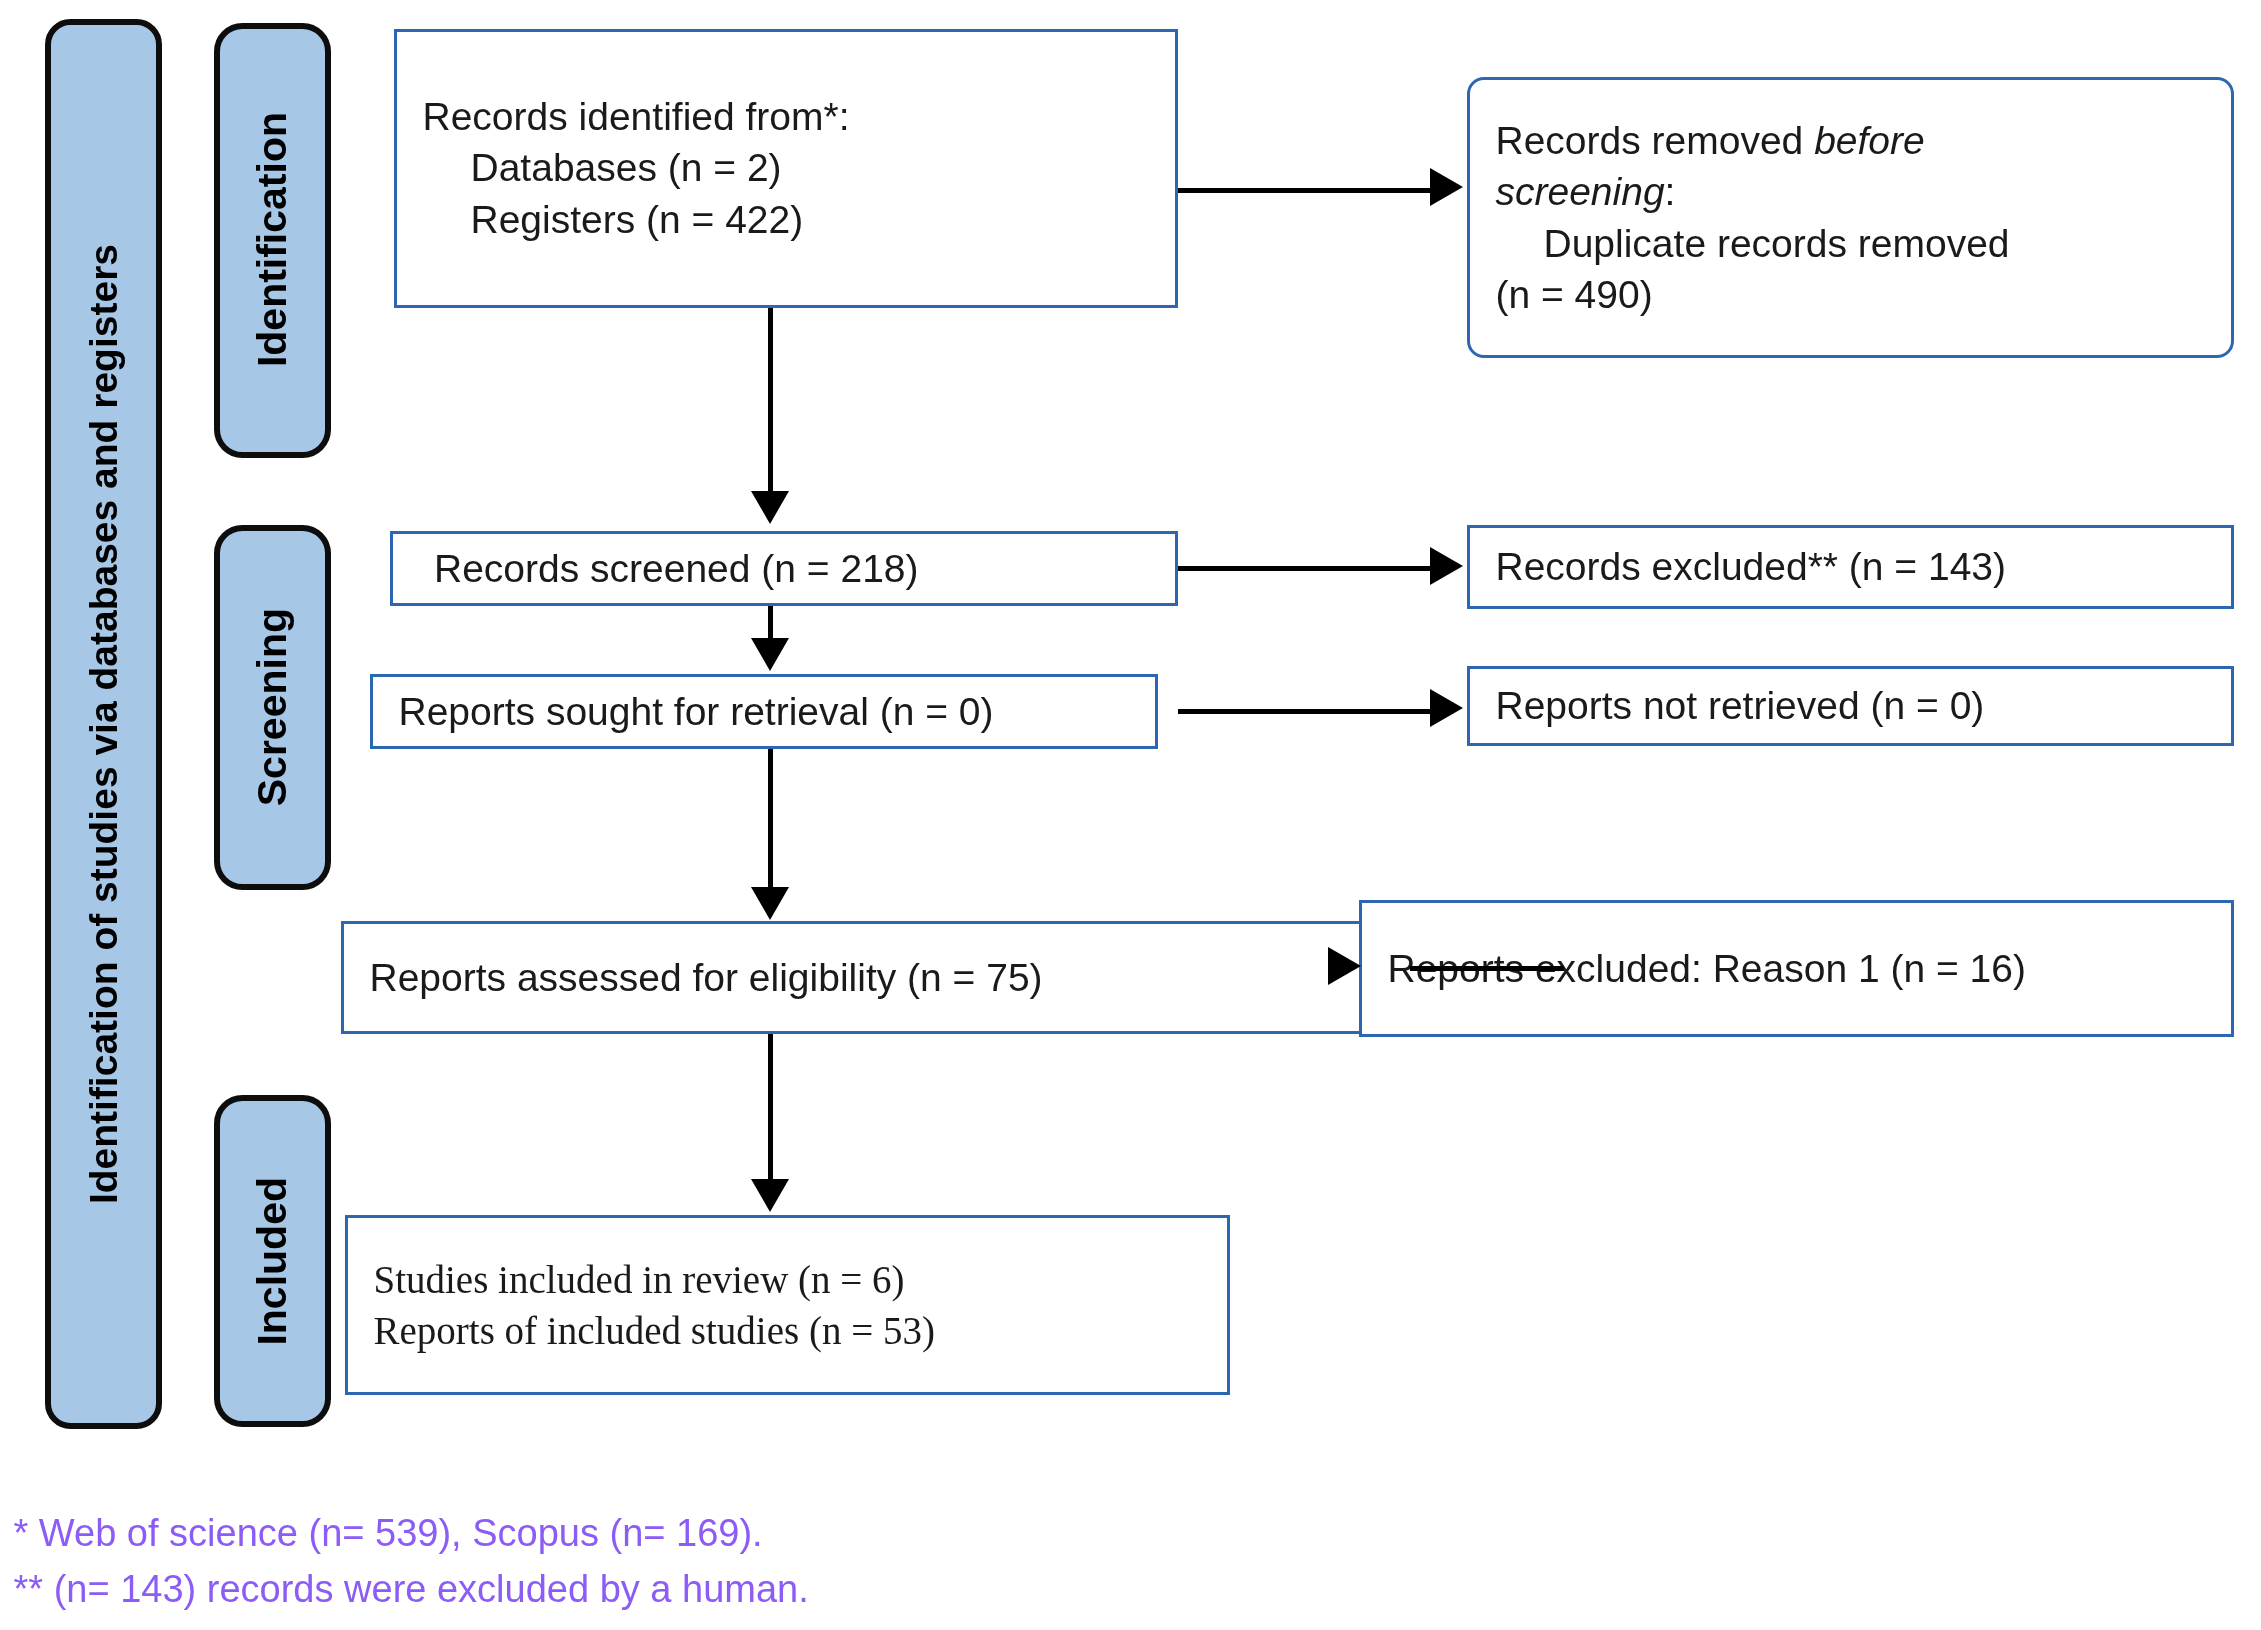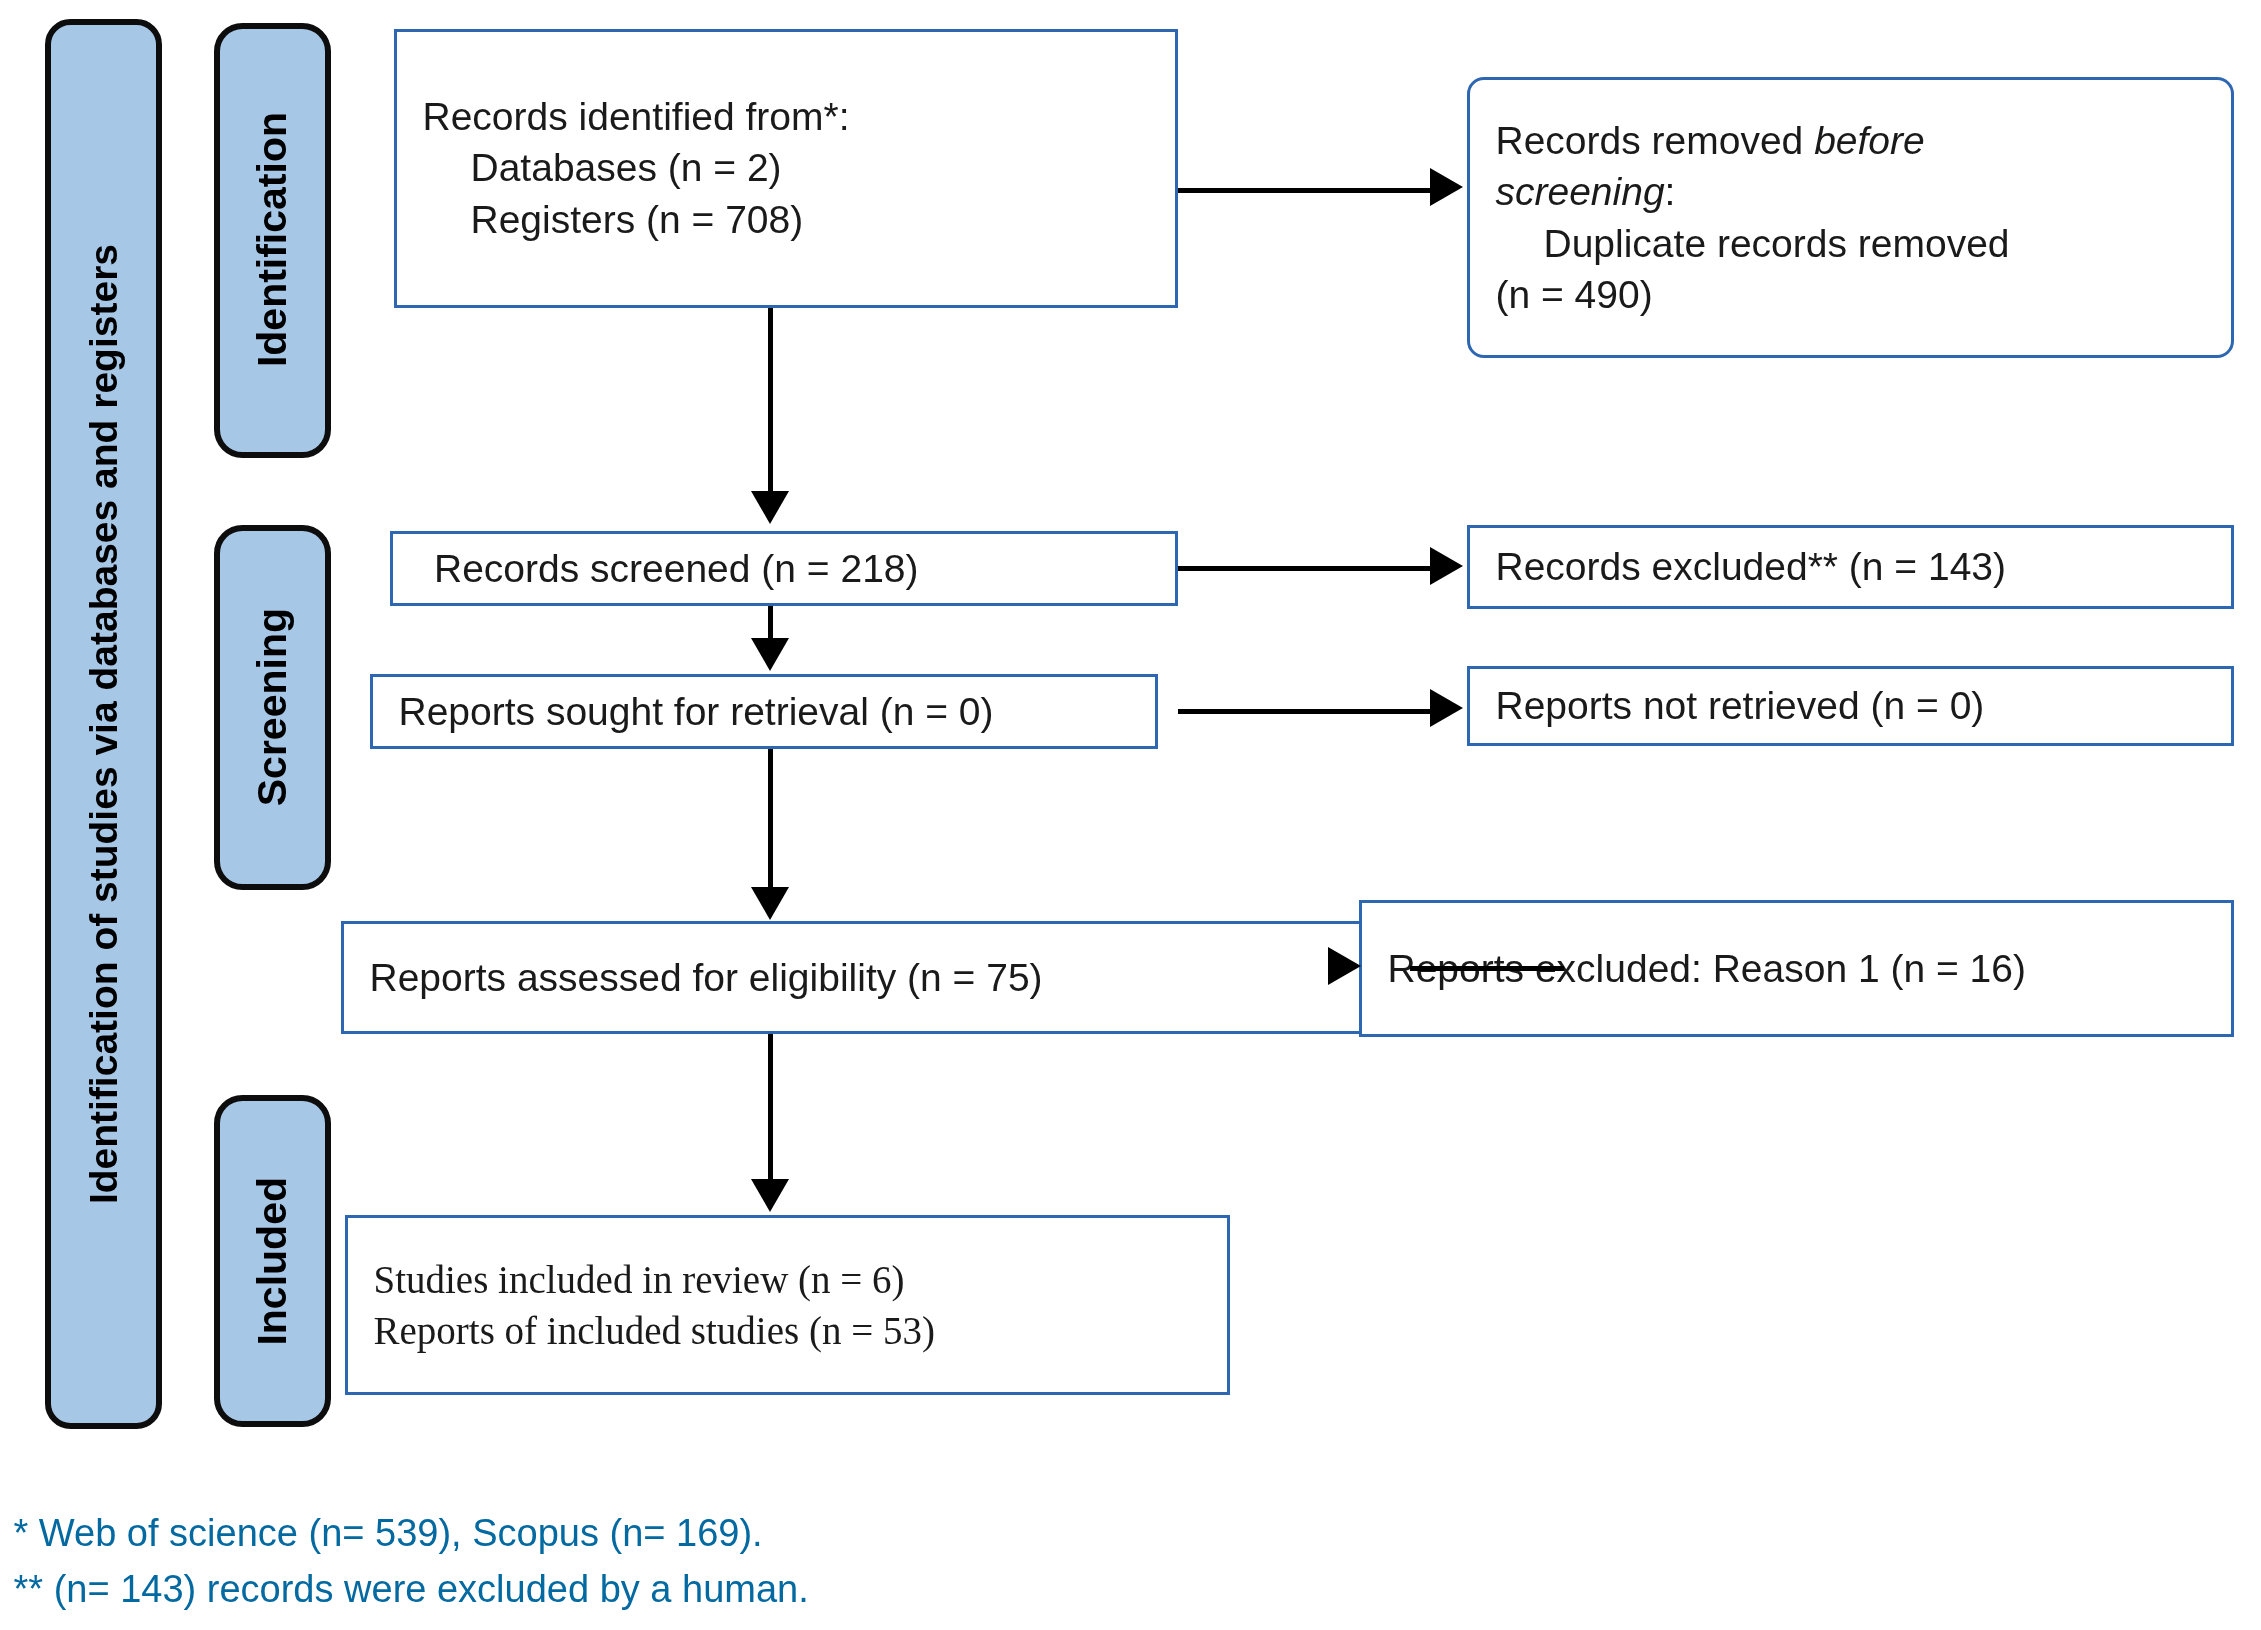--- a/index.html
+++ b/index.html
@@ -114,21 +114,21 @@
   
   #footnotes {
     position: absolute;
     left: 13.5px;
     top: 1508px;
     width: 1500px;
   }
   .footnote {
     font-size: 38px;
     line-height: 1.35;
-    color: #0369a1;
+    color: #8b5cf6;
     margin: 0 0 4.5px 0;
     white-space: pre;
   }
 </style>
 </head>
 <body>
 
 <div id="canvas">
 
   <div class="stage-box" id="sidebar-outer">
@@ -143,21 +143,21 @@
     <span class="stage-label">Screening</span>
   </div>
 
   <div class="stage-box" id="stage-included">
     <span class="stage-label">Included</span>
   </div>
 
   <div class="flow-box" id="box-identified">
     <div class="flow-text"><span>Records identified from*:</span>
 <span class="ind" style="padding-left:48px">Databases (n = 2)</span>
-<span class="ind" style="padding-left:48px">Registers (n = 708)</span></div>
+<span class="ind" style="padding-left:48px">Registers (n = 422)</span></div>
   </div>
 
   <div class="flow-box" id="box-removed">
     <div class="flow-text"><span>Records removed </span><span class="ital">before</span>
 <span class="ital">screening</span><span>:</span>
 <span class="ind" style="padding-left:48px">Duplicate records removed</span>
 <span>(n = 490)</span></div>
   </div>
 
   <div class="flow-box" id="box-screened">

